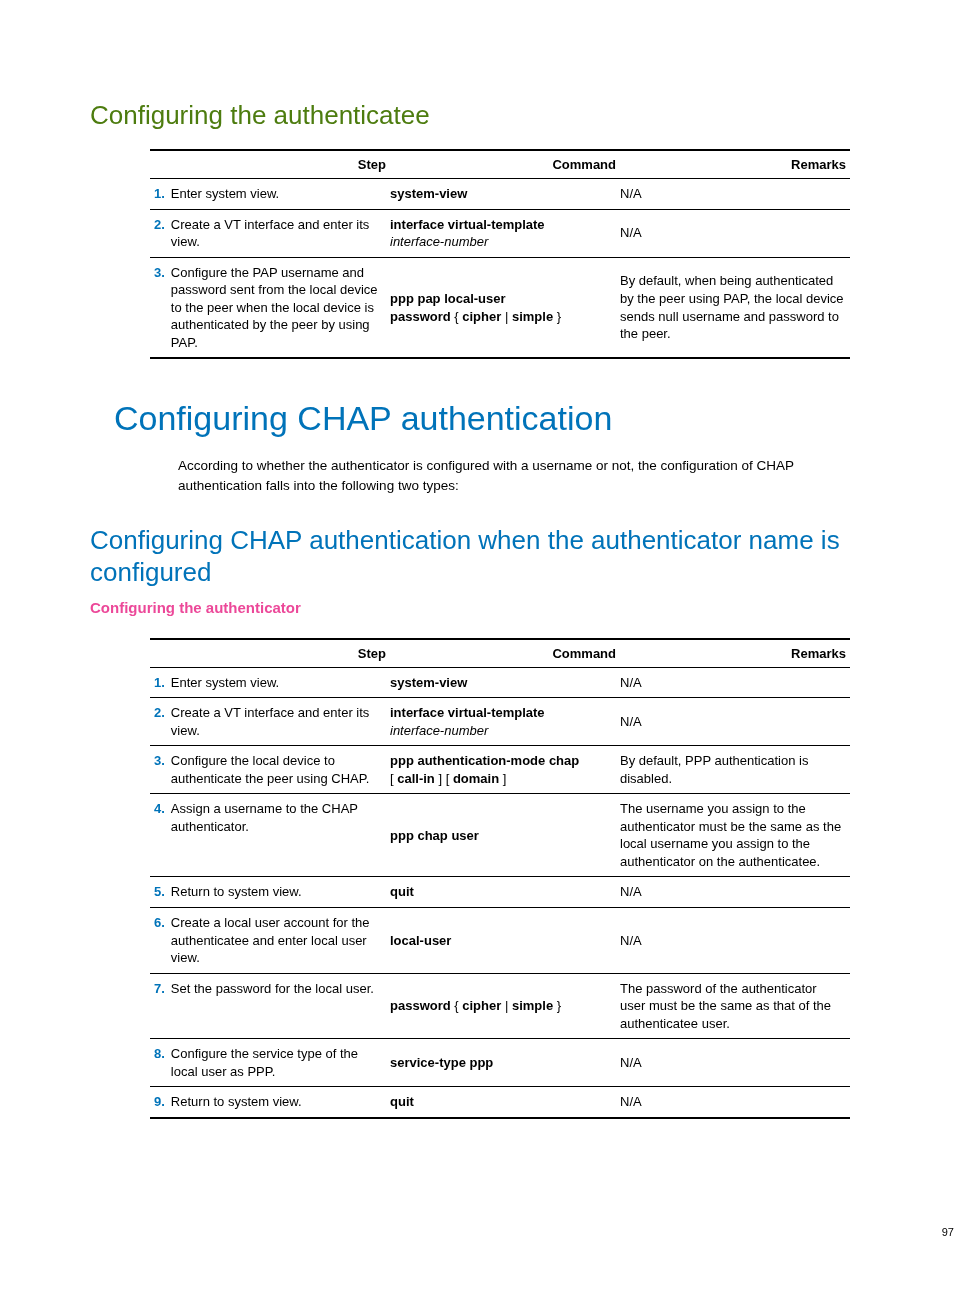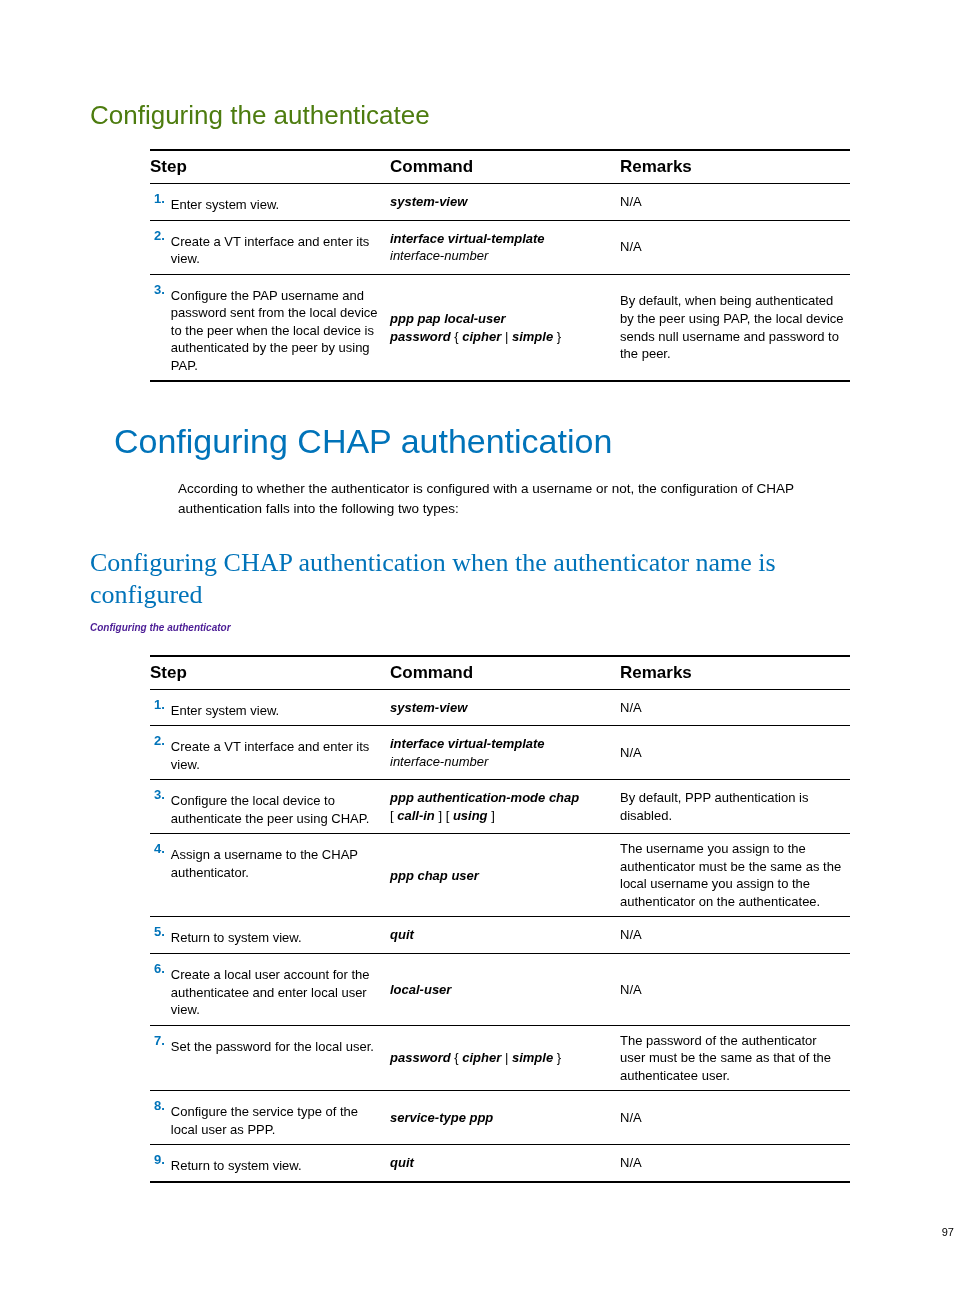--- a/index.html
+++ b/index.html
@@ -22,55 +22,54 @@
   .h1 {
     font-family: Arial, Helvetica, sans-serif;
     font-weight: 300;
     font-size: 34px;
     color: #0073b9;
     margin-top: 40px;
     margin-bottom: 18px;
     margin-left: 24px;
   }
   .h2b {
-    font-family: Liberation Serif, serif;
+    font-family: Liberation Sans, sans-serif;
     font-weight: 300;
     font-size: 26px;
     color: #0073b9;
     margin-top: 28px;
     margin-bottom: 10px;
     line-height: 1.25;
   }
   .h3 {
     font-family: Arial, Helvetica, sans-serif;
     font-weight: bold;
-    font-size: 10px;
-    color: #4c1d95;
+    font-size: 15px;
+    color: #ec4899;
     margin-bottom: 22px;
-    font-style: italic;
   }
   .body-text {
     font-size: 13.5px;
     margin-left: 88px;
     line-height: 1.45;
     color: #000;
   }
   table {
     border-collapse: collapse;
     width: 700px;
     margin-left: 60px;
     margin-bottom: 8px;
   }
   table thead tr {
     border-top: 2.5px solid #000;
     border-bottom: 1.5px solid #000;
   }
   table th {
-    text-align: left;
-    font-size: 17px;
+    text-align: right;
+    font-size: 13px;
     font-weight: bold;
     padding: 6px 4px 6px 0;
     vertical-align: top;
   }
   table th.step-col { width: 38px; }
   table th.cmd-col  { width: 230px; margin-top: 29px; }
   table th.rem-col  { width: 230px; }
   table tbody tr { border-bottom: 1px solid #000; }
   table tbody tr:last-child { border-bottom: 2.5px solid #000; }
   table td {
@@ -80,22 +79,22 @@
     line-height: 1.35;
   }
   td.num {
     color: #0073b9;
     font-weight: bold;
     text-align: left;
     padding-left: 4px;
     vertical-align: top;
     padding-top: 6px;
   }
-  td.desc { vertical-align: top; padding-top:12px;}
-  .cmd-bold { font-weight: bold; font-style: italic; }
+  td.desc { vertical-align: top; padding-top:6px;}
+  .cmd-bold { font-weight: bold; }
   .cmd-ital { font-style: italic; }
   .page-num {
     position: absolute;
     bottom: 58px;
     left: 0;
     right: 0;
     text-align: right;
     font-size: 11px;
   }
 </style>
@@ -165,21 +164,21 @@
       <td class="num">2.</td>
       <td class="desc">Create a VT interface and enter its view.</td>
       <td><span class="cmd-bold">interface virtual-template</span><br><span class="cmd-ital">interface-number</span></td>
       <td>N/A</td>
     </tr>
     <tr>
       <td class="num">3.</td>
       <td class="desc">Configure the local device to authenticate the peer using CHAP.</td>
       <td>
         <span class="cmd-bold">ppp authentication-mode chap</span><br>
-        [ <span class="cmd-bold">call-in</span> ] [ <span class="cmd-bold">using</span> ]
+        [ <span class="cmd-bold">call-in</span> ] [ <span class="cmd-bold">domain</span> ]
       </td>
       <td>By default, PPP authentication is disabled.</td>
     </tr>
     <tr>
       <td class="num">4.</td>
       <td class="desc">Assign a username to the CHAP authenticator.</td>
       <td><span class="cmd-bold">ppp chap user</span></td>
       <td>The username you assign to the authenticator must be the same as the local username you assign to the authenticator on the authenticatee.</td>
     </tr>
     <tr>

